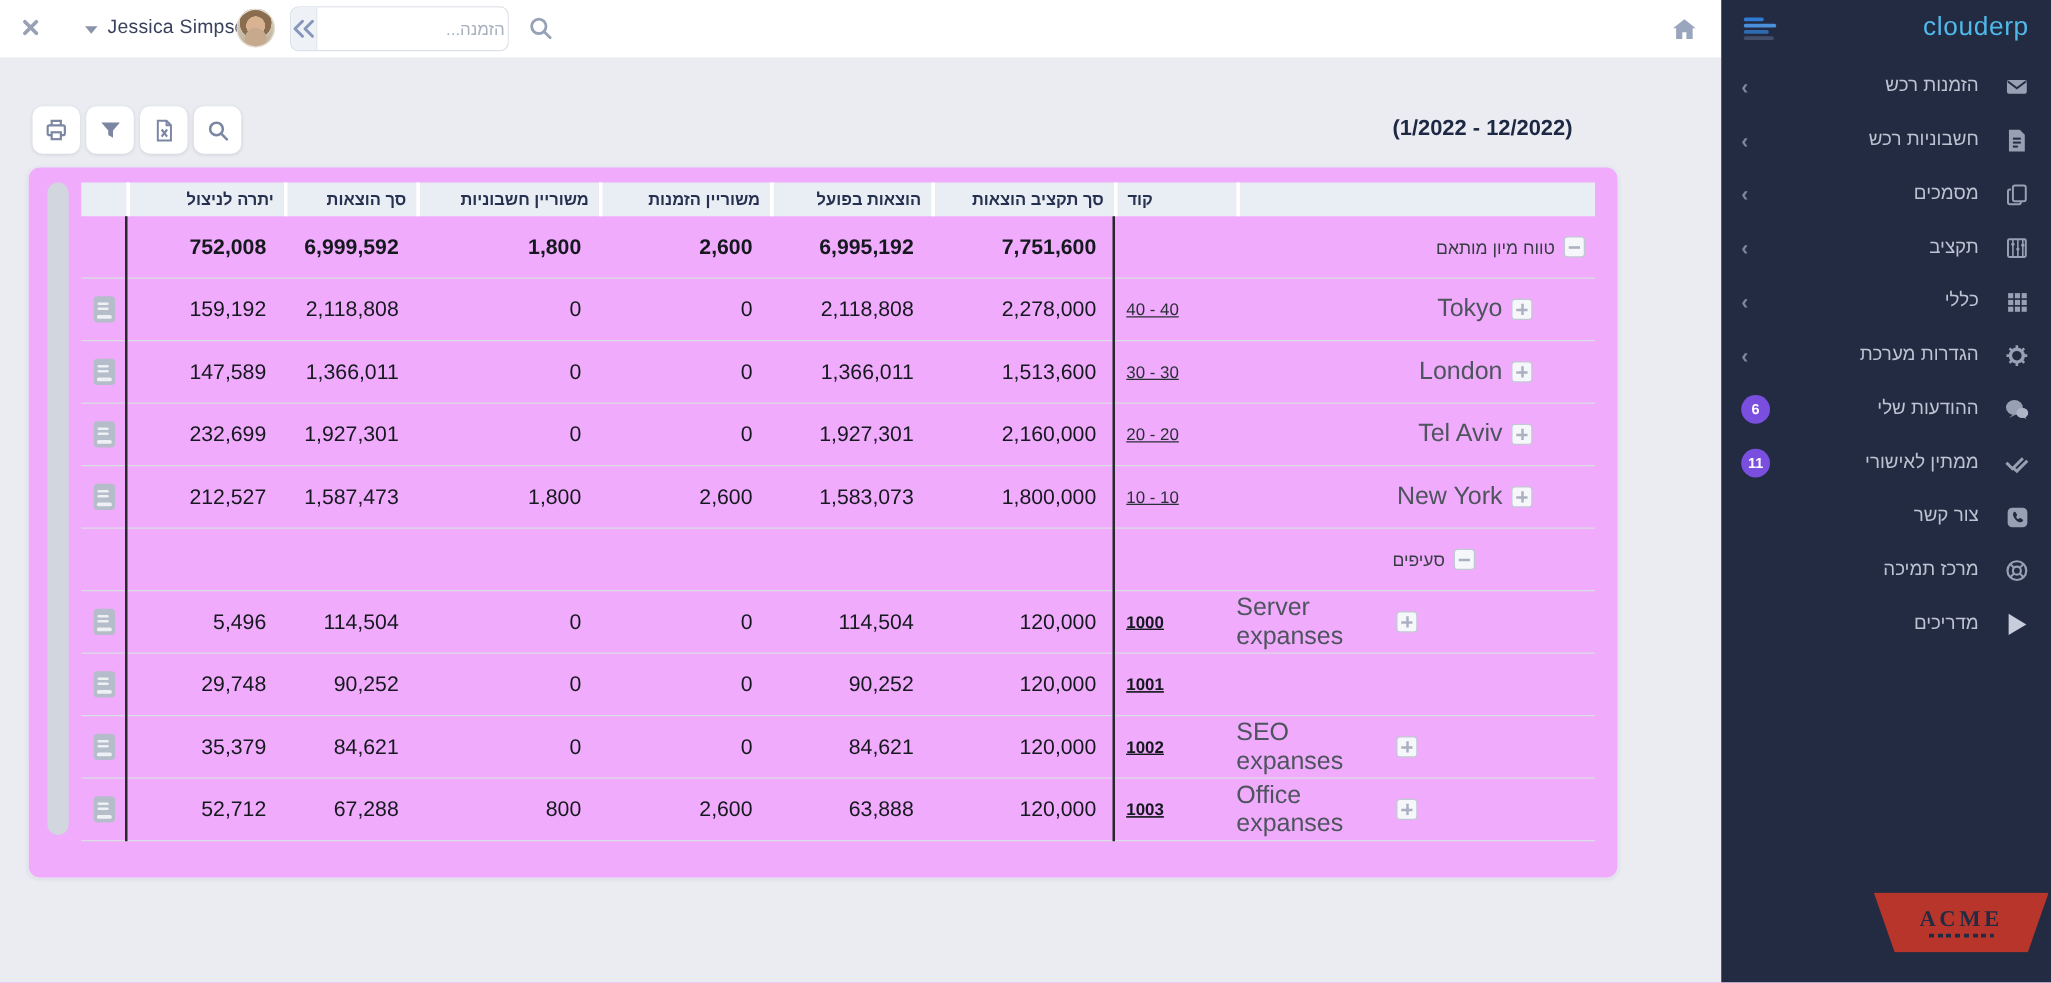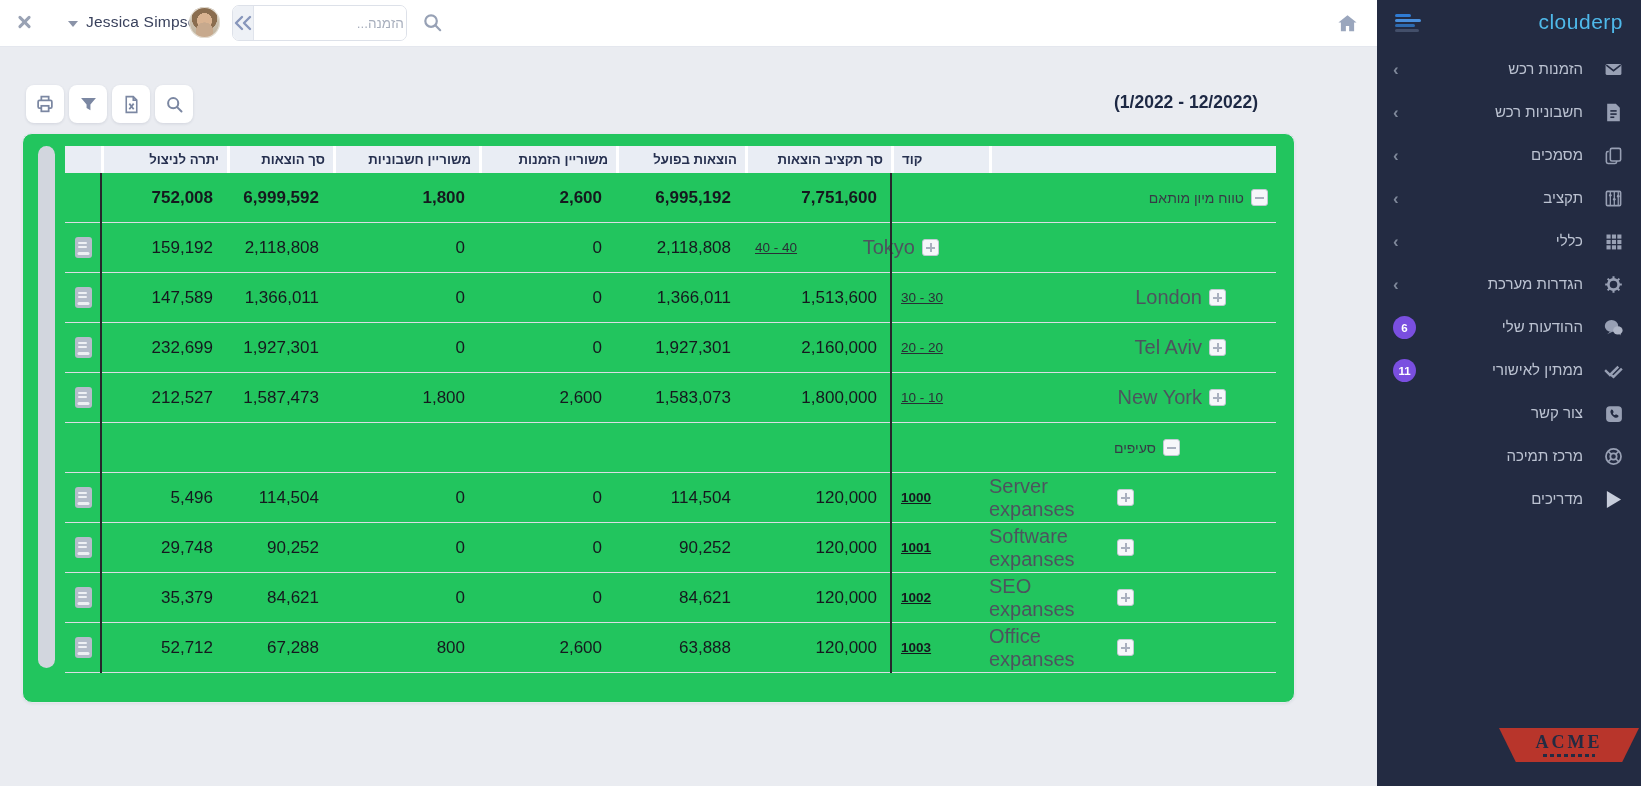--- a/index.html
+++ b/index.html
@@ -40,34 +40,34 @@
   .hamburger i:nth-child(4){ width:24px; background:#55627f; opacity:.65; }
   .logo { position:absolute; right:18px; top:10px; font-size:21px; color:#4fb9ea; font-weight:500; letter-spacing:.5px; }
   .sb-menu { position:absolute; top:48px; left:0; right:0; }
   .sb-item { height:43px; display:flex; align-items:center; padding:0 18px 0 16px; cursor:pointer; }
   .sb-left { width:26px; display:flex; align-items:center; }
   .sb-chevron { color:#7e8799; font-size:17px; line-height:1; font-weight:700; }
   .sb-badge { min-width:23px; height:23px; border-radius:50%; background:#7a4fe0; color:#fff; font-size:11.5px; font-weight:700; display:flex; align-items:center; justify-content:center; }
   .sb-right { margin-left:auto; display:flex; align-items:flex-start; gap:21px; }
   .sb-label { color:#bcc3d2; font-size:15px; }
   .sb-ic { width:19px; height:19px; flex:none; display:flex; align-items:center; justify-content:center; }
-  .acme { position:absolute; right:2px; bottom:24px; width:140px; height:34px; background:#b8352b;
+  .acme { position:absolute; right:2px; bottom:24px; width:140px; height:48px; background:#b8352b;
           clip-path:polygon(0 0,100% 0,88% 100%,12% 100%); display:flex; flex-direction:column; align-items:center; justify-content:center; }
   .acme-word { color:#232b42; font-family:"Liberation Serif","DejaVu Serif",serif; font-weight:700; font-size:18px; letter-spacing:3px; line-height:1; }
   .acme-sub { width:52px; height:3px; margin-top:3px; background:repeating-linear-gradient(90deg,#232b42 0 4px,transparent 4px 7px); }
 
   
   .main { position:absolute; left:0; top:47px; width:1377px; height:739px; }
   .action-row { position:absolute; left:0; top:38px; width:100%; height:40px; }
   .tool-btn { position:absolute; top:0; width:38px; height:38px; background:#fff; border-radius:8px; box-shadow:0 1px 3px rgba(40,50,80,.12); display:flex; align-items:center; justify-content:center; cursor:pointer; }
   .tool-btn.b0{ left:26px; } .tool-btn.b1{ left:69px; } .tool-btn.b2{ left:112px; } .tool-btn.b3{ left:155px; }
   .period-title { position:absolute; right:119px; top:7px; font-size:17.5px; font-weight:700; color:#1d2844; }
 
   
-  .card { position:absolute; left:22px; top:86px; width:1273px; height:570px; background:#22c55e; border:1px solid #e6e8ef; border-radius:10px; box-shadow:0 1px 3px rgba(35,43,66,.07); }
+  .card { position:absolute; left:22px; top:86px; width:1273px; height:570px; background:#f0abfc; border:1px solid #e6e8ef; border-radius:10px; box-shadow:0 1px 3px rgba(35,43,66,.07); }
   .vscroll { position:absolute; left:15px; top:12px; width:17px; height:522px; border-radius:9px; background:#d2d6de; cursor:grab; }
   .tblwrap { position:absolute; left:42px; top:12px; right:18px; }
   .tgrid { display:grid; grid-template-columns:36px 126px 106px 146px 137px 129px 146px 98px 1fr; }
   .thead { height:27px; }
   .thead .hc { background:#e9edf4; font-size:13.2px; font-weight:700; color:#26304f; display:flex; align-items:center; }
   .thead .hc + .hc { border-left:3px solid #fff; }
   .hc.num { justify-content:flex-end; padding-right:8px; }
   .hc.code { padding-left:8px; }
   .trow { height:50px; border-bottom:1px solid #dadde4; }
   .trow .c { display:flex; align-items:center; }
@@ -385,20 +385,21 @@
                   <rect x="4" y="10" width="9" height="2" rx="1" fill="#eef0f4"></rect>
                   <rect x="3.5" y="16" width="12" height="3" rx="1.5" fill="#eef0f4"></rect>
                 </svg>
               </span>
             </div>
           <div class="c num">159,192</div>
           <div class="c num">2,118,808</div>
           <div class="c num">0</div>
           <div class="c num">0</div>
           <div class="c num">2,118,808</div>
+          <div class="c num">2,278,000</div>
           <div class="c code">40 - 40</div>
           <div class="c name ind1">
               <span class="nm">Tokyo</span>
               <span class="box plus"></span>
             </div>
         </div>
 
         <div class="tgrid trow">
           <div class="c iconc">
               <span class="journal">
@@ -525,24 +526,20 @@
             </div>
           <div class="c num">29,748</div>
           <div class="c num">90,252</div>
           <div class="c num">0</div>
           <div class="c num">0</div>
           <div class="c num">90,252</div>
           <div class="c num">120,000</div>
           <div class="c code">
               <span class="lnk">1001</span>
             </div>
-          <div class="c name ind3">
-              <span class="nm">Software expanses</span>
-              <span class="box plus"></span>
-            </div>
         </div>
 
         <div class="tgrid trow">
           <div class="c iconc">
               <span class="journal">
                 <svg width="19" height="23" viewBox="0 0 19 23">
                   <rect x="1" y="1" width="17" height="21" rx="3" fill="#b5bcca"></rect>
                   <rect x="4" y="6" width="9" height="2" rx="1" fill="#eef0f4"></rect>
                   <rect x="4" y="10" width="9" height="2" rx="1" fill="#eef0f4"></rect>
                   <rect x="3.5" y="16" width="12" height="3" rx="1.5" fill="#eef0f4"></rect>

